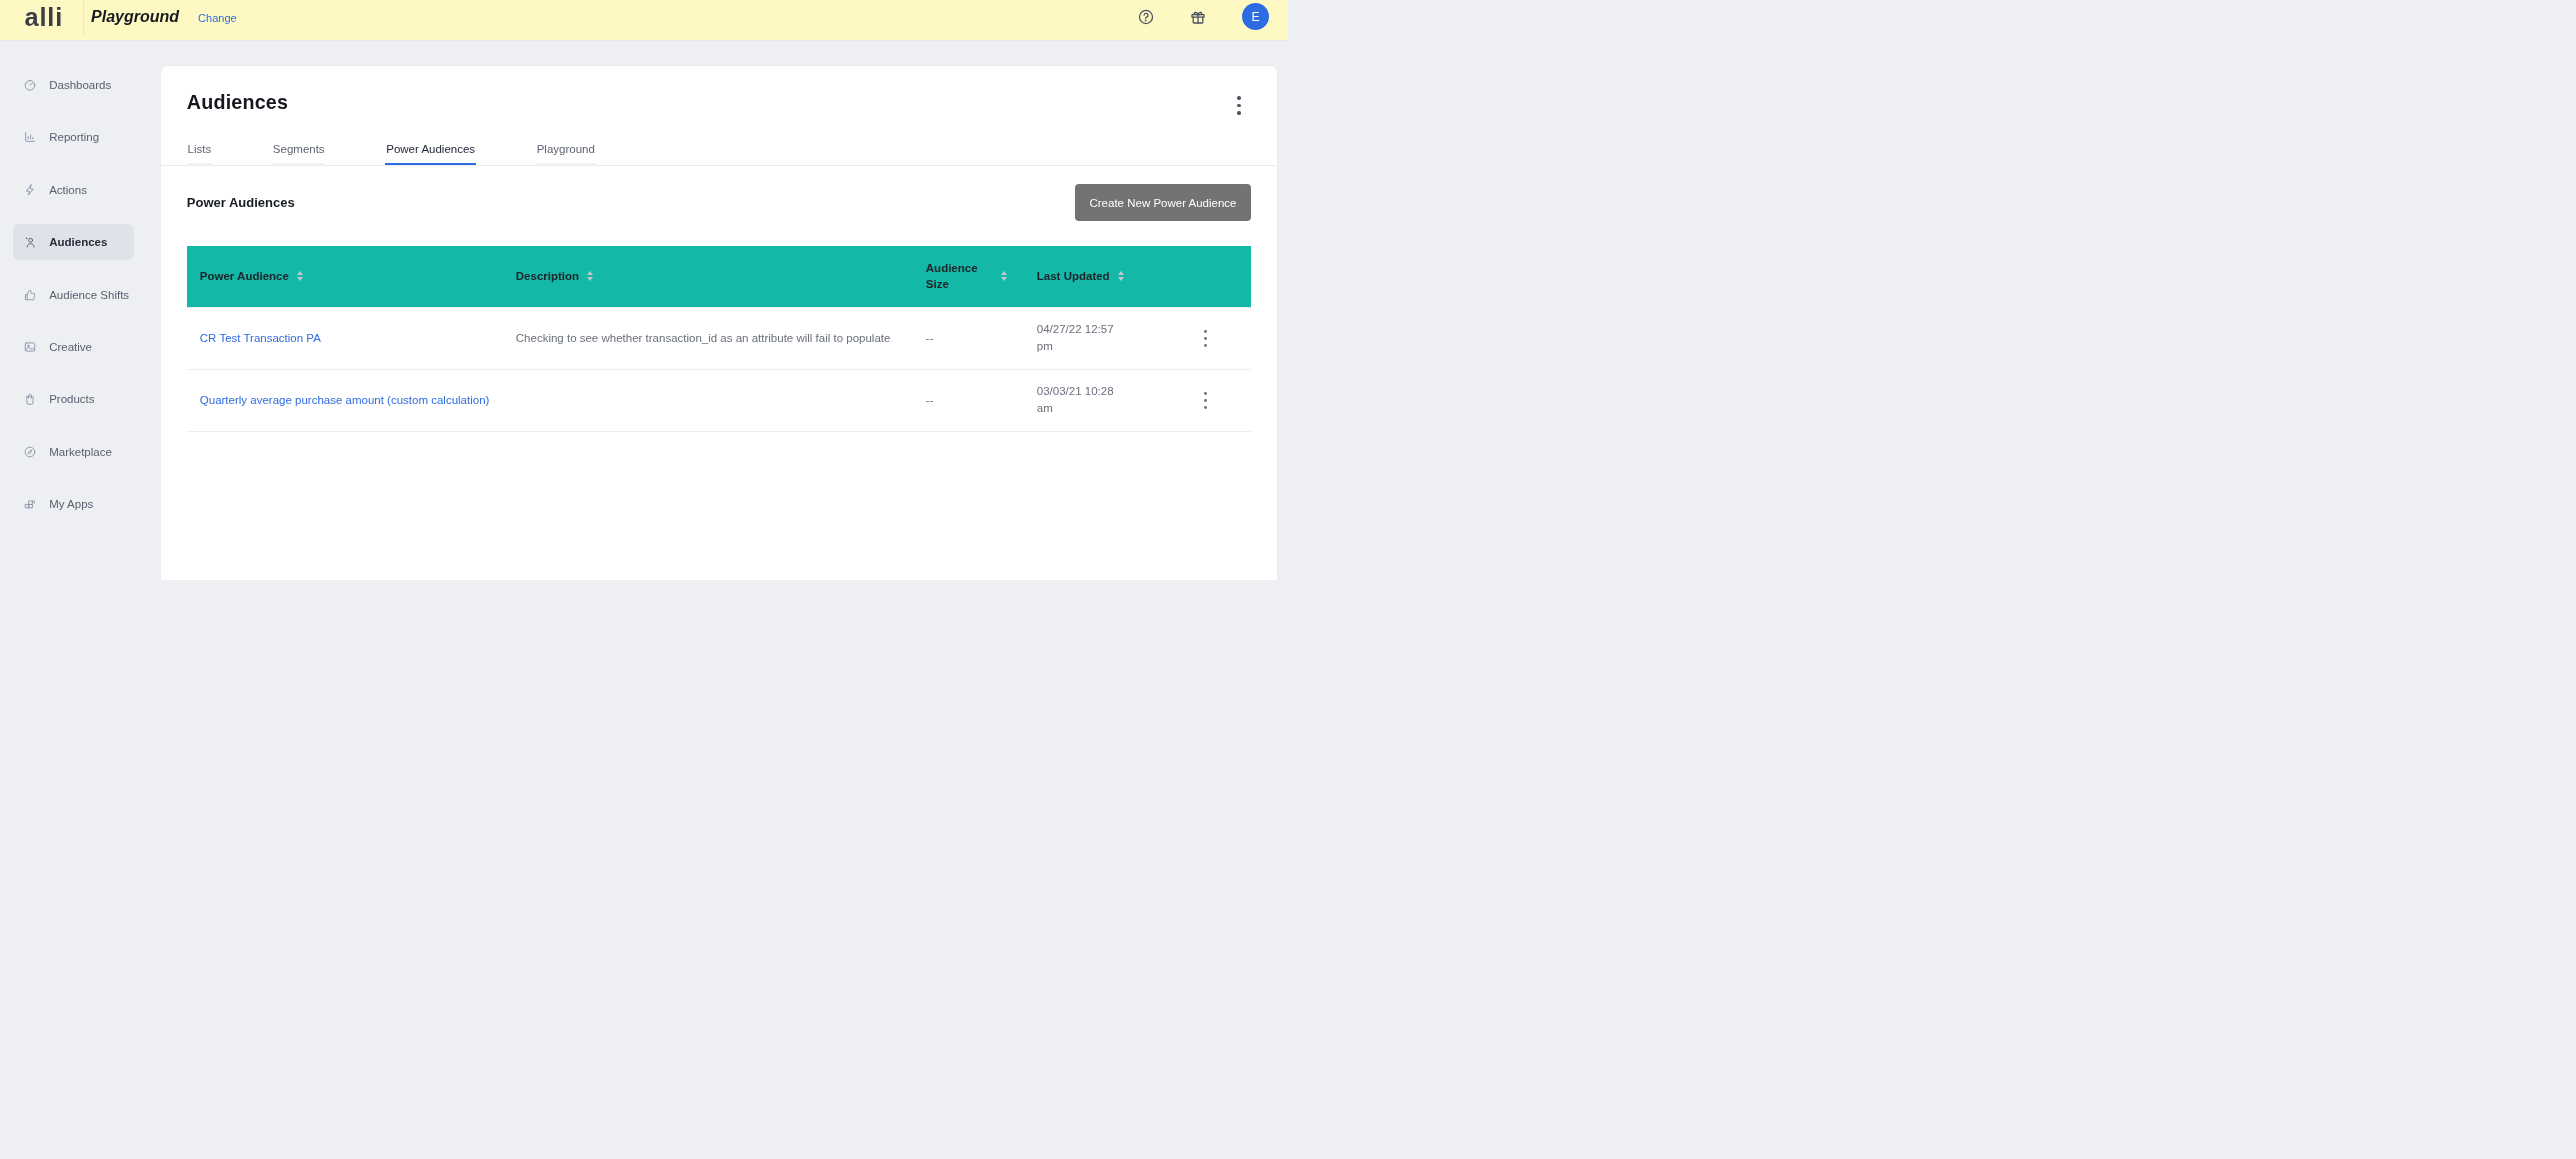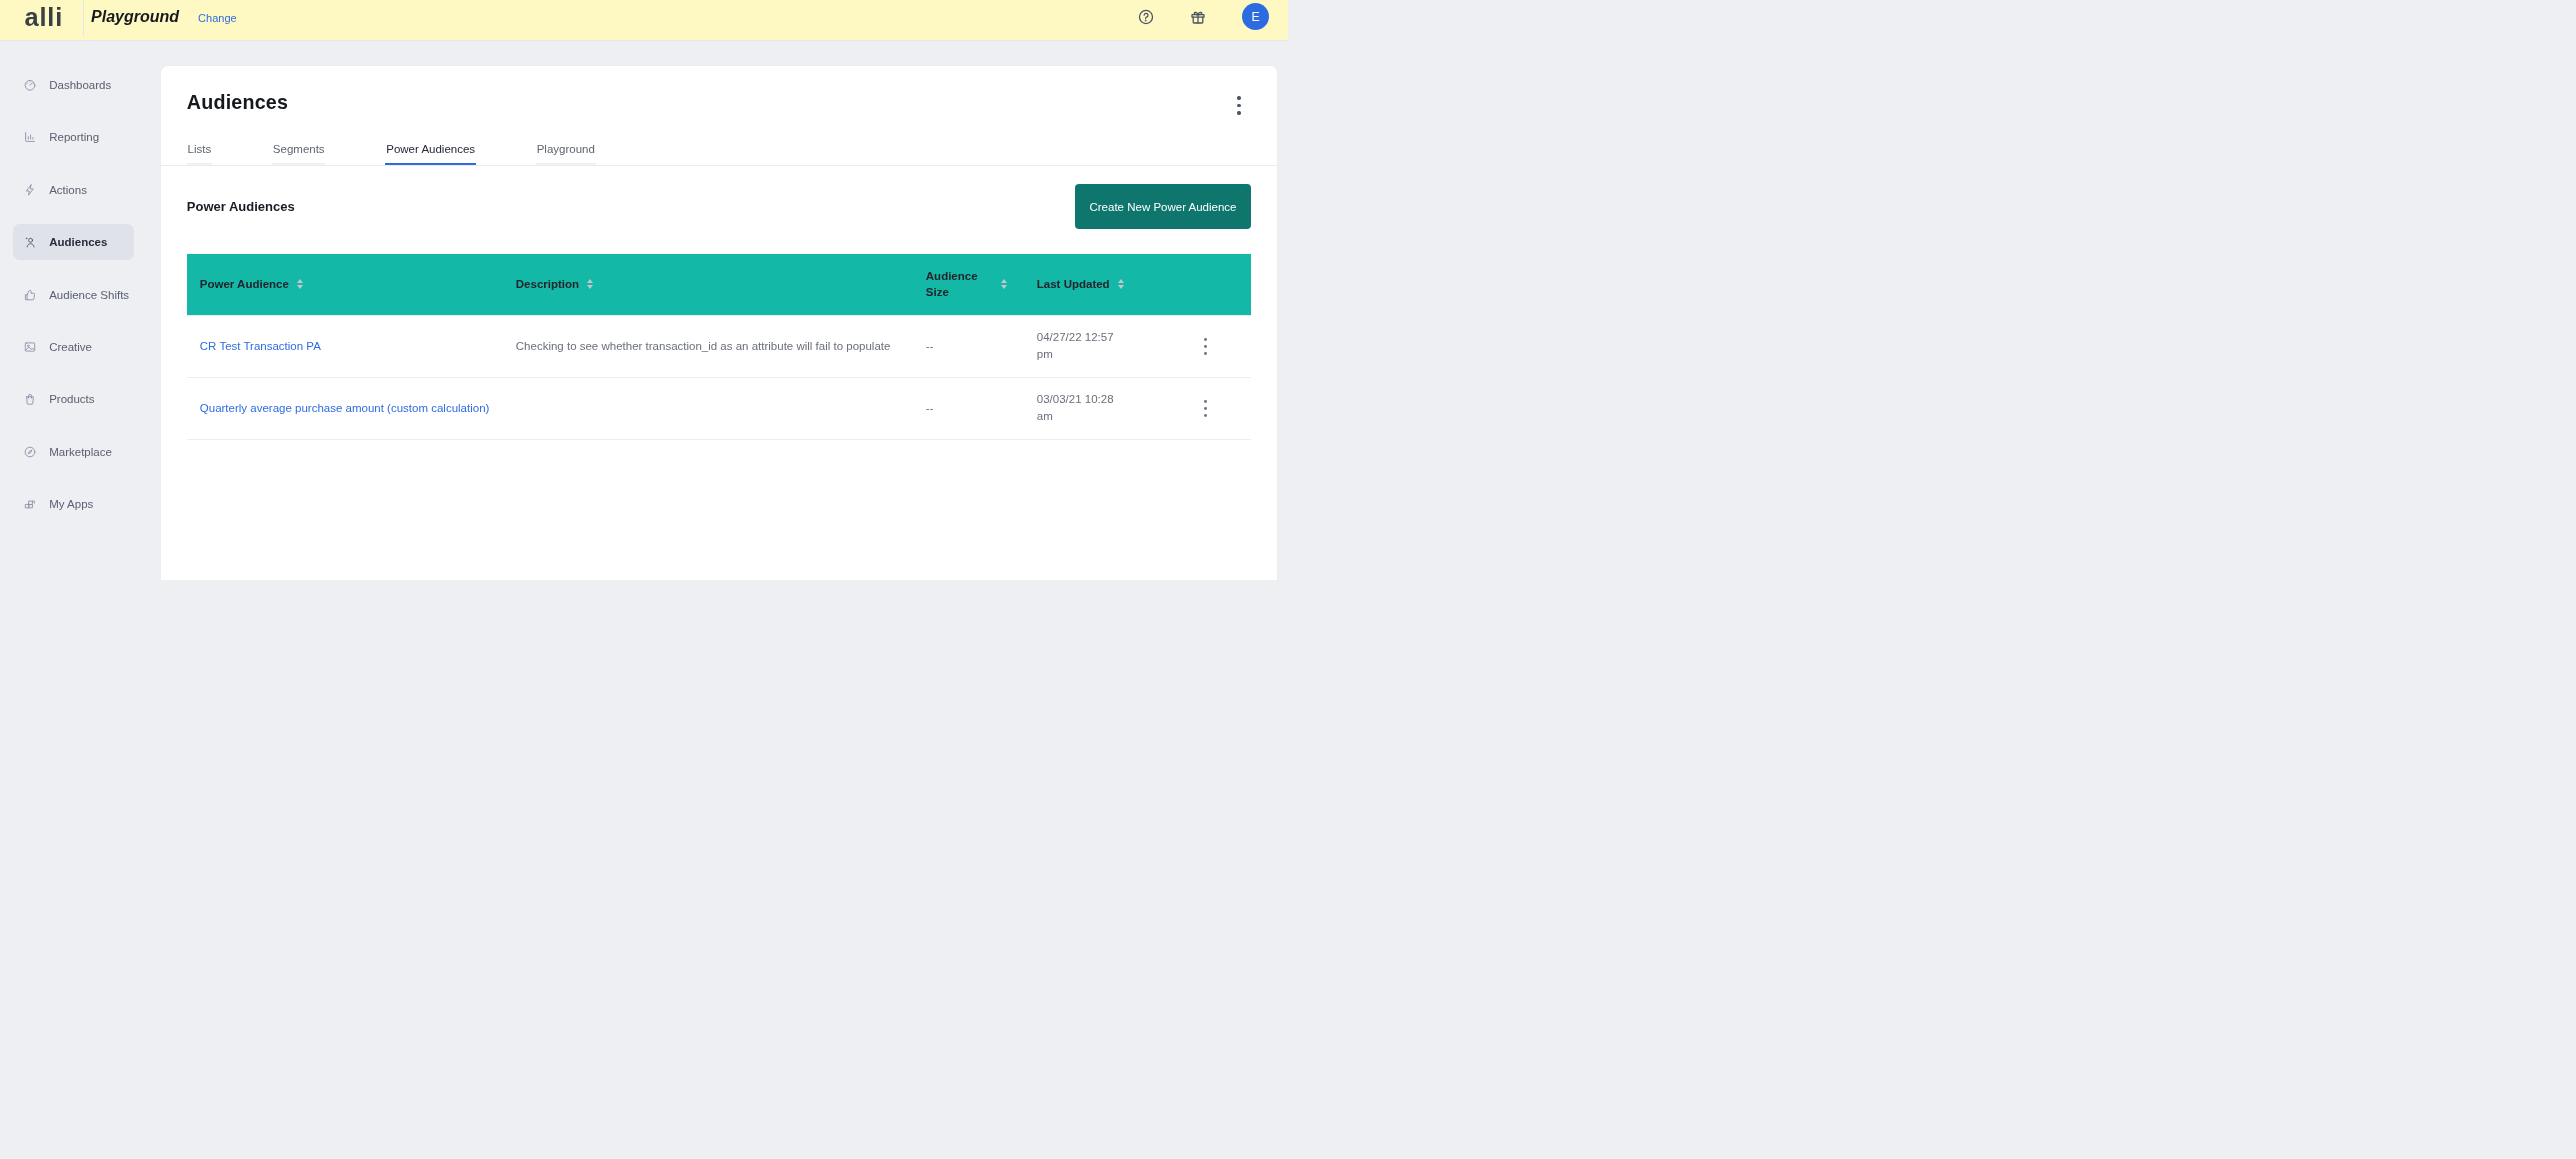--- a/index.html
+++ b/index.html
@@ -37,21 +37,21 @@
   .page-title { font-size:19.7px; font-weight:600; color:#15181e; letter-spacing:0.2px; }
   .kebab { display:flex; flex-direction:column; align-items:center; cursor:pointer; padding:3.3px 4.9px; }
   .kebab i { width:3.3px; height:3.3px; border-radius:50%; background:#4d5568; margin:2.1px 0; }
 
   .tabs { display:flex; padding:0 26px; margin-top:14.8px; border-bottom:0.8px solid #eaebef;gap:14px; }
   .tab { font-size:11.5px; color:#5d6471; padding:8.2px 0.8px 8.2px; margin-right:46px; border:none; background:none; cursor:pointer; border-bottom:2.5px solid #f1f1f4; font-family:inherit; }
   .tab.active { color:#23283a; border-bottom-color:#2d6be0; }
 
   .section-row { display:flex; align-items:center; justify-content:space-between; padding:18px 26px 24.6px; }
   .section-title { font-size:13px; font-weight:600; color:#181c24; }
-  .btn-primary { height:45px; padding:0 14px; background:#0f766e; color:#fff; font-size:11.5px; font-weight:500; border:none; border-radius:4.1px; cursor:pointer; font-family:inherit; }
+  .btn-primary { height:37px; padding:0 14px; background:#737373; color:#fff; font-size:11.5px; font-weight:500; border:none; border-radius:4.1px; cursor:pointer; font-family:inherit; }
 
   
   .table { margin:0 26px; }
   .thead, .trow { display:grid; grid-template-columns:316px 410px 111px 137px 1fr; align-items:center; }
   .thead { background:#14b8a6; height:62px; border-bottom:0.8px solid #eaebef; }
   .th { display:flex; align-items:center; padding-left:13px; font-size:11.5px; font-weight:700; color:#20242d; line-height:16.4px; }
   .th .label { max-width:67px; }
   .th .label.wide { max-width:none; }
   .sort { display:inline-flex; flex-direction:column; margin-left:8.2px; cursor:pointer; }
   .sort .up { width:0; height:0; border-left:3.7px solid transparent; border-right:3.7px solid transparent; border-bottom:4.5px solid #c3c6cd; margin-bottom:2.1px; }

